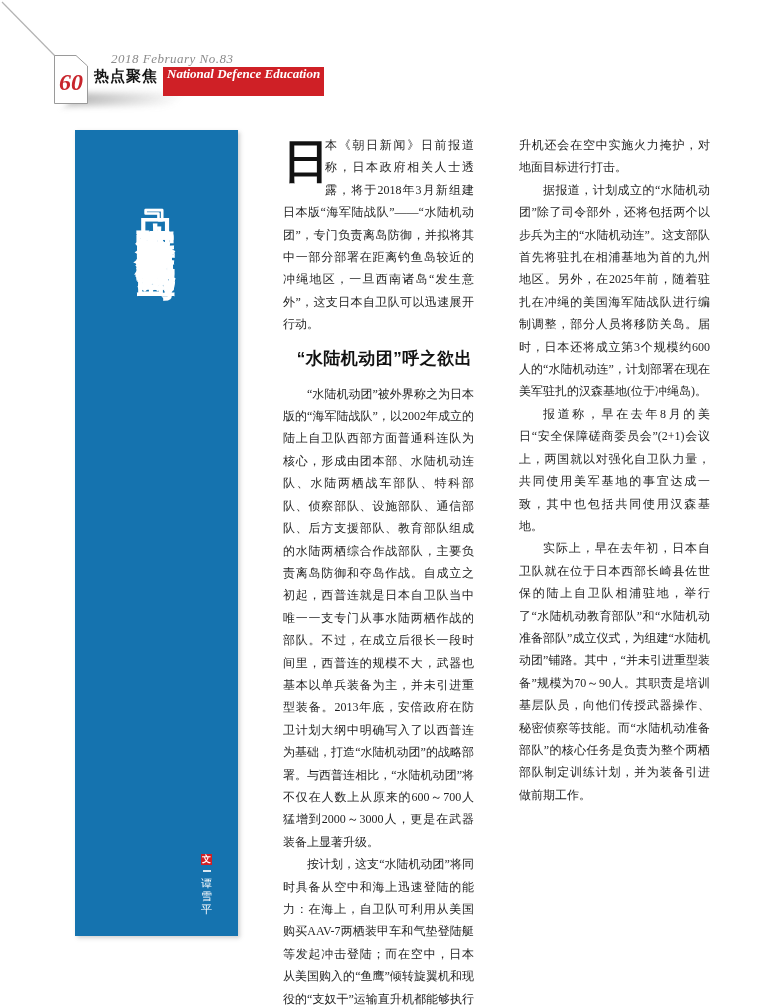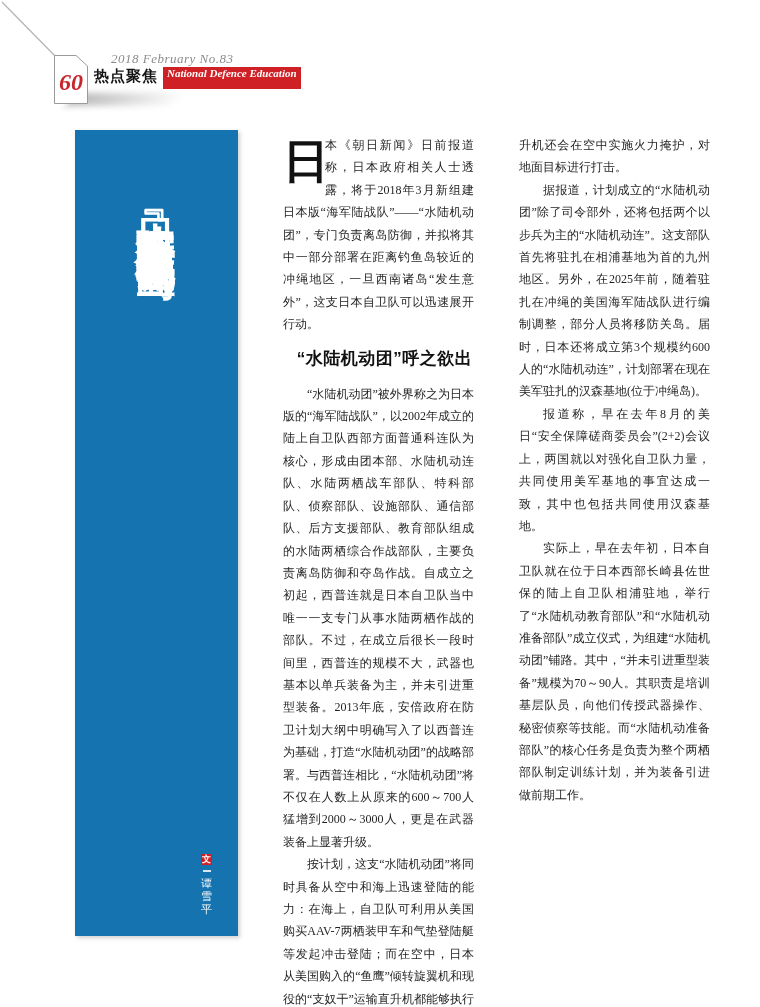--- a/index.html
+++ b/index.html
@@ -26,21 +26,21 @@
     position:absolute; left:111px; top:51px;
     font-style:italic; font-size:13px; color:#8b8b8b; letter-spacing:0.5px;
   }
   .section-row { position:absolute; left:94px; top:67px; display:flex; gap:5px; }
   .section-cn {
     font-family:"Liberation Sans","DejaVu Sans",sans-serif;
     font-weight:bold; font-size:15px; color:#141414; letter-spacing:1px;
   }
   .section-en {
     background:#cf2026; color:#ffffff; font-style:italic; font-weight:bold;
-    font-size:11px; line-height:13px; padding:0 4px 9px 4px;
+    font-size:13px; line-height:13px; padding:0 4px 16px 4px;
     font-family:"Liberation Serif",serif; white-space:nowrap;
   }
 
   
   .banner {
     position:absolute; left:75px; top:130px; width:163px; height:806px;
     background:#1573af; box-shadow:2px 2px 4px rgba(120,120,120,0.35);
   }
   .banner-title {
     position:absolute; top:57px; left:50%; transform:translateX(-50%);
@@ -126,18 +126,18 @@
     <div>
         <p class="para indent">“水陆机动团”被外界称之为日本版的“海军陆战队”，以2002年成立的陆上自卫队西部方面普通科连队为核心，形成由团本部、水陆机动连队、水陆两栖战车部队、特科部队、侦察部队、设施部队、通信部队、后方支援部队、教育部队组成的水陆两栖综合作战部队，主要负责离岛防御和夺岛作战。自成立之初起，西普连就是日本自卫队当中唯一一支专门从事水陆两栖作战的部队。不过，在成立后很长一段时间里，西普连的规模不大，武器也基本以单兵装备为主，并未引进重型装备。2013年底，安倍政府在防卫计划大纲中明确写入了以西普连为基础，打造“水陆机动团”的战略部署。与西普连相比，“水陆机动团”将不仅在人数上从原来的600～700人猛增到2000～3000人，更是在武器装备上显著升级。</p>
         <p class="para indent">按计划，这支“水陆机动团”将同时具备从空中和海上迅速登陆的能力：在海上，自卫队可利用从美国购买AAV-7两栖装甲车和气垫登陆艇等发起冲击登陆；而在空中，日本从美国购入的“鱼鹰”倾转旋翼机和现役的“支奴干”运输直升机都能够执行投送兵力的任务；此外，在整个登陆过程中，日本自卫队的“阿帕奇”武装直</p>
       </div>
   </div>
 
   <div class="col col-right">
     <div>
         <p class="para">升机还会在空中实施火力掩护，对地面目标进行打击。</p>
         <p class="para indent">据报道，计划成立的“水陆机动团”除了司令部外，还将包括两个以步兵为主的“水陆机动连”。这支部队首先将驻扎在相浦基地为首的九州地区。另外，在2025年前，随着驻扎在冲绳的美国海军陆战队进行编制调整，部分人员将移防关岛。届时，日本还将成立第3个规模约600人的“水陆机动连”，计划部署在现在美军驻扎的汉森基地(位于冲绳岛)。</p>
-        <p class="para indent">报道称，早在去年8月的美日“安全保障磋商委员会”(2+2)会议上，两国就以对强化自卫队力量，共同使用美军基地的事宜达成一致，其中也包括共同使用汉森基地。</p>
+        <p class="para indent">报道称，早在去年8月的美日“安全保障磋商委员会”(2+1)会议上，两国就以对强化自卫队力量，共同使用美军基地的事宜达成一致，其中也包括共同使用汉森基地。</p>
         <p class="para indent">实际上，早在去年初，日本自卫队就在位于日本西部长崎县佐世保的陆上自卫队相浦驻地，举行了“水陆机动教育部队”和“水陆机动准备部队”成立仪式，为组建“水陆机动团”铺路。其中，“并未引进重型装备”规模为70～90人。其职责是培训基层队员，向他们传授武器操作、秘密侦察等技能。而“水陆机动准备部队”的核心任务是负责为整个两栖部队制定训练计划，并为装备引进做前期工作。</p>
       </div>
   </div>
 
 </div>
 
 </body></html>

